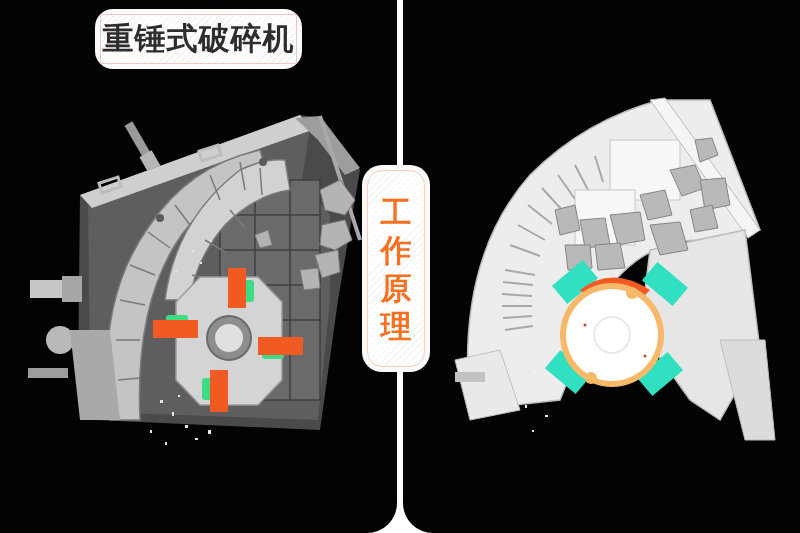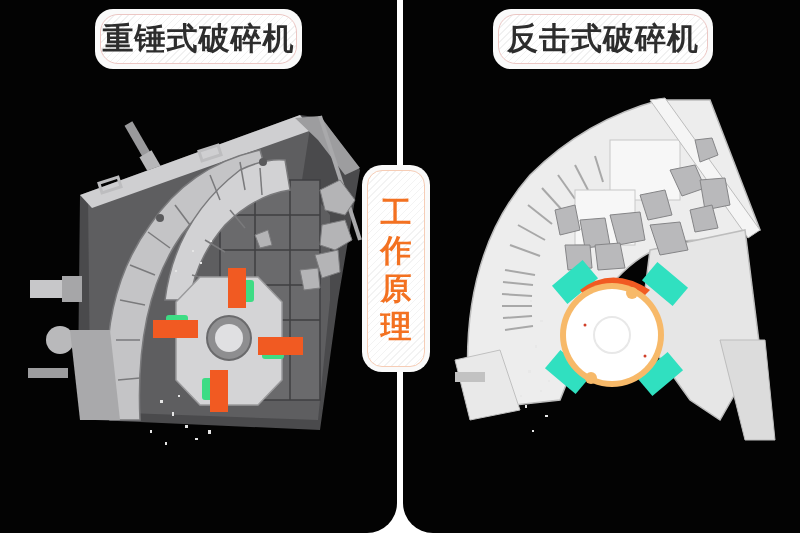--- a/index.html
+++ b/index.html
@@ -8,21 +8,21 @@
   .panel-left { left:0; width:397px; border-bottom-right-radius:30px; }
   .panel-right { left:403px; width:397px; border-bottom-left-radius:30px; }
   .divider { position:absolute; left:397px; top:0; width:6px; height:533px; background:#ffffff; }
   .title-pill {
     position:absolute; top:9px; height:60px; border-radius:18px;
     background:#fafafa;
     box-sizing:border-box; padding:5px;
   }
   .title-pill .inner {
     width:100%; height:100%; box-sizing:border-box;
-    border:1.5px solid #ecc7c4; border-radius:18px;
+    border:1.5px solid #ecc7c4; border-radius:2px;
     background: repeating-linear-gradient(135deg, #ffffff 0px, #ffffff 4px, #f1f1f1 4px, #f1f1f1 5px);
     display:flex; align-items:center; justify-content:center;
   }
   .title-pill .txt { font-family:"DejaVu Sans",sans-serif; font-weight:bold; font-size:31px; color:#2d2d2d; letter-spacing:1px; }
   .pill-left { left:95px; width:207px; }
   .pill-right { left:493px; width:220px; }
   .center-pill {
     position:absolute; left:362px; top:165px; width:68px; height:207px;
     background:#fafafa; border-radius:20px; box-sizing:border-box; padding:5px;
   }
@@ -215,25 +215,20 @@
         <rect x="528" y="370" width="3" height="3"></rect>
       <rect x="540" y="390" width="2" height="2"></rect>
         <rect x="525" y="405" width="2" height="3"></rect>
       <rect x="545" y="415" width="3" height="2"></rect>
         <rect x="532" y="430" width="2" height="2"></rect>
       <rect x="520" y="395" width="2" height="2"></rect>
         <rect x="548" y="380" width="2" height="2"></rect>
     </g>
   </svg>
 
-  <div class="title-pill pill-right" style="left:90px;">
-    <div class="inner">
-      <span class="txt">反击式破碎机</span>
-    </div>
-  </div>
 </div>
 
 <div class="center-pill">
   <div class="inner">
     <span class="ch">工</span>
     <span class="ch">作</span>
     <span class="ch">原</span>
     <span class="ch">理</span>
   </div>
 </div>

